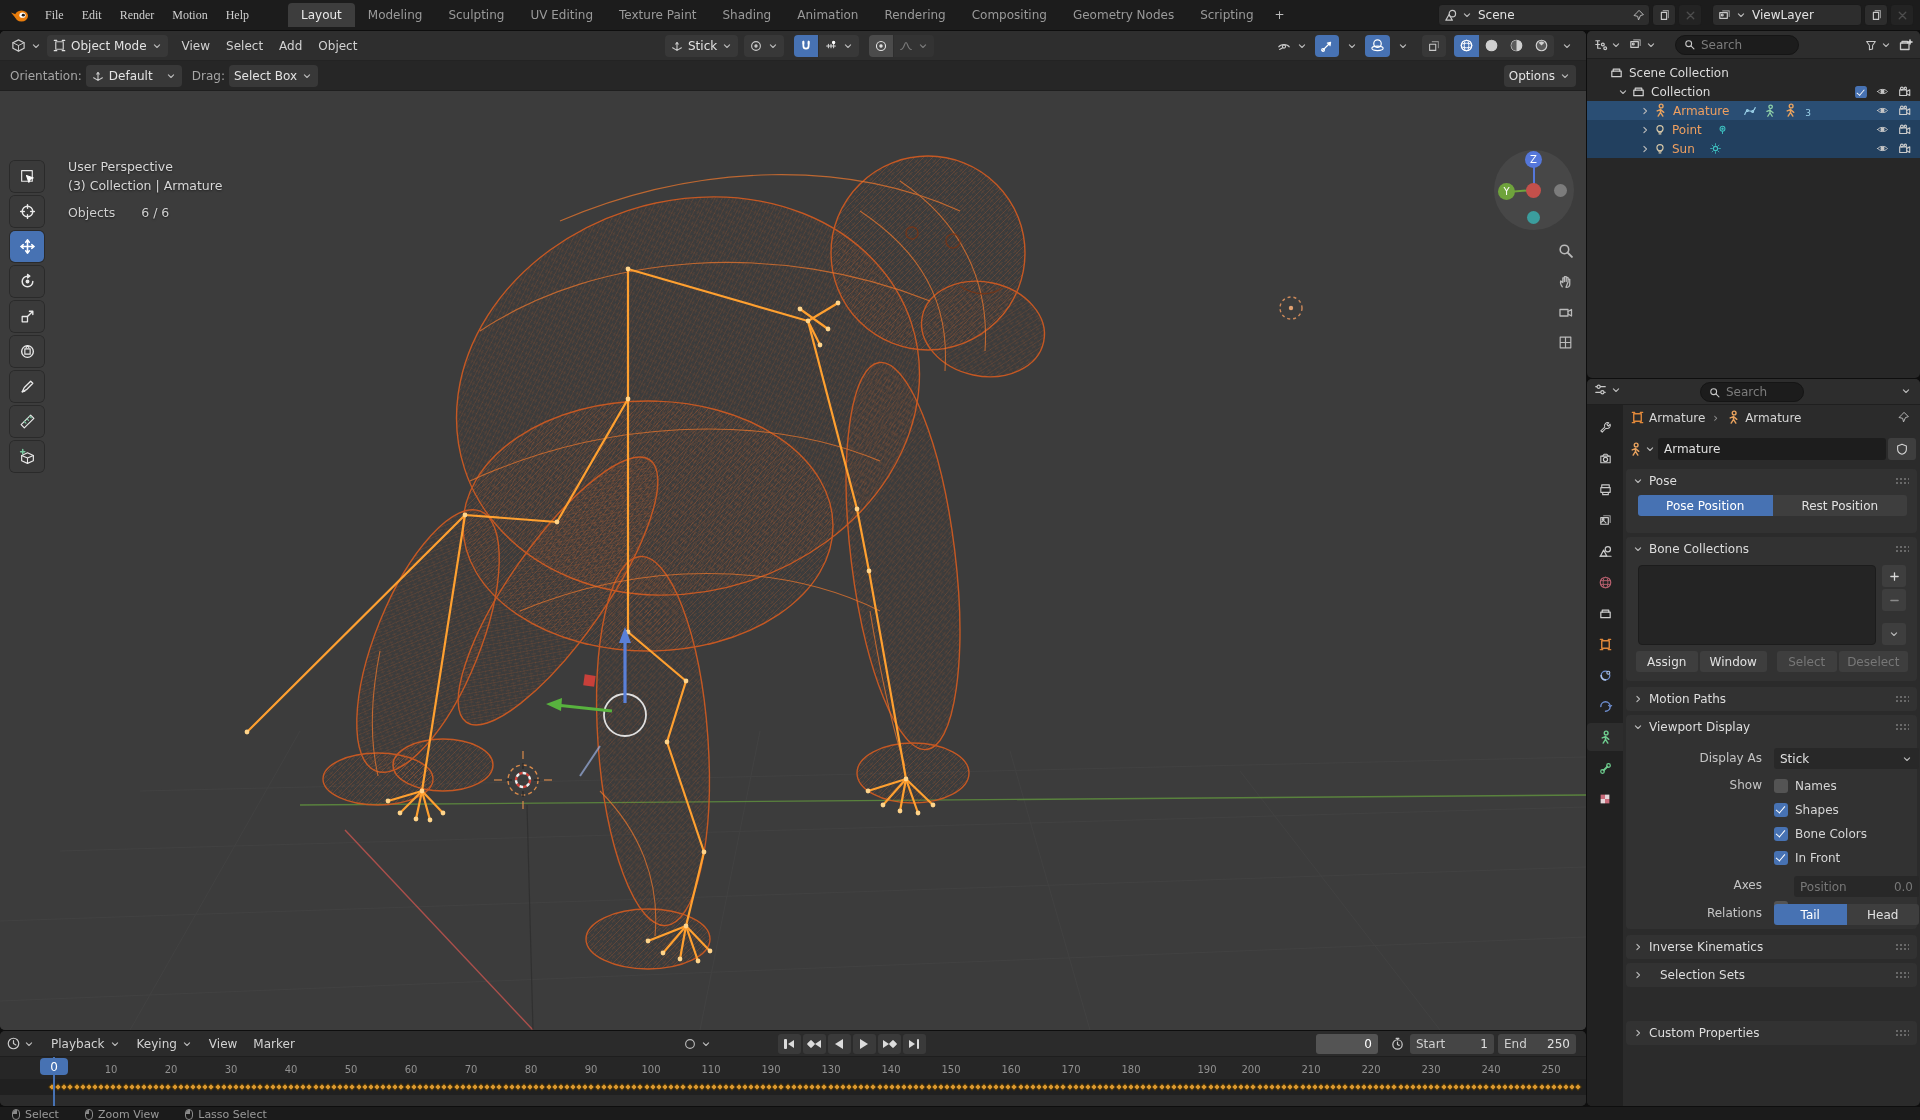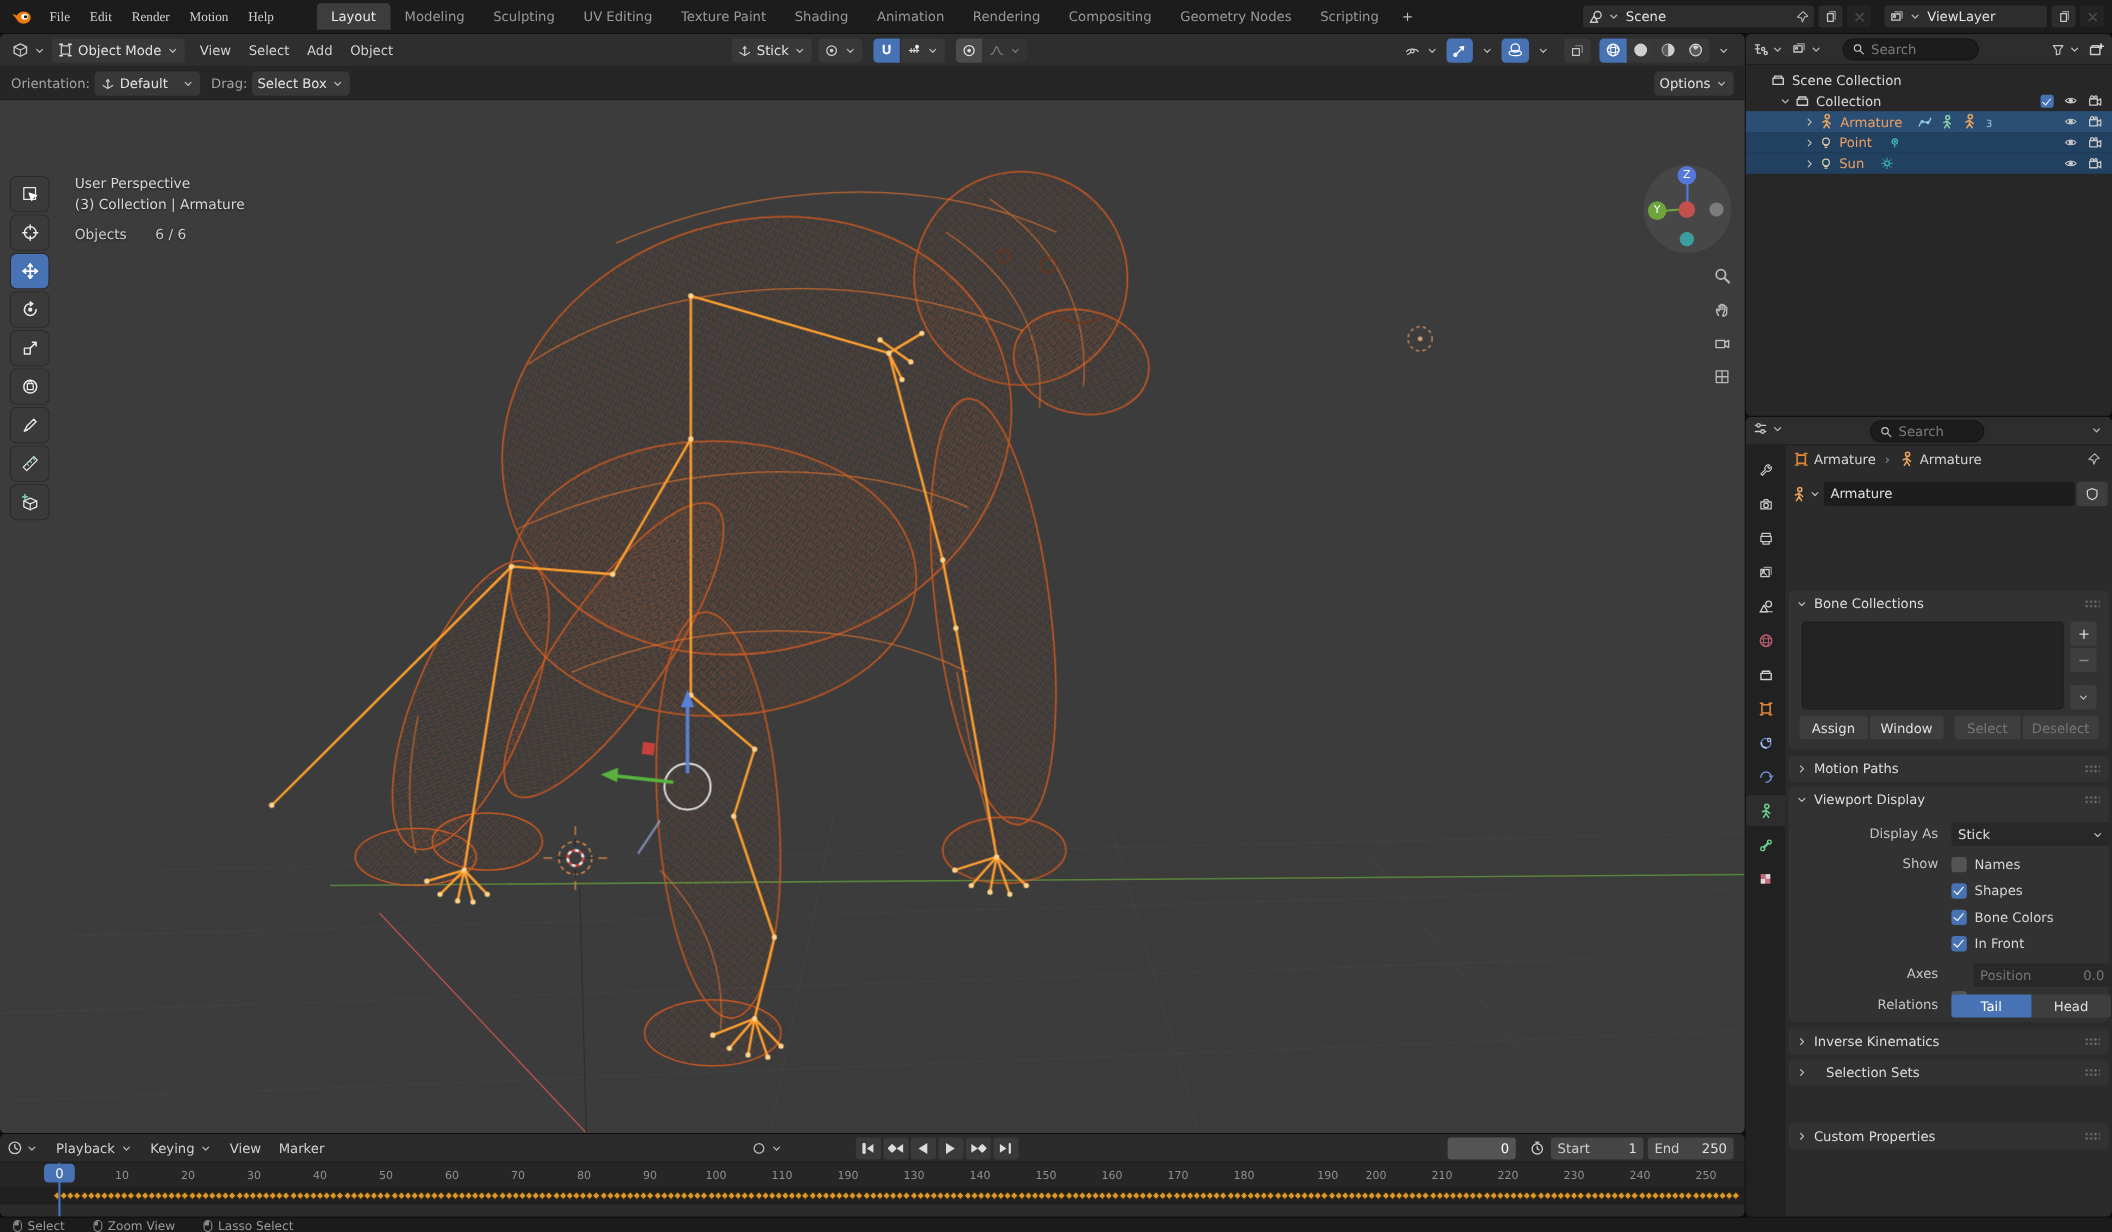--- a/index.html
+++ b/index.html
@@ -1184,20 +1184,39 @@
       </div>
       <div class="pbtn" style="width:28px;height:22px">
           <span>
             <svg class="ic" width="14" height="14" viewBox="0 0 16 16" fill="none">
               <path d="M8 2.5 L13 4.5 V8.5 C13 11.5 10.8 13 8 14 C5.2 13 3 11.5 3 8.5 V4.5 Z" stroke="#d0d0d0" stroke-width="1.3" fill="none" stroke-linecap="round" stroke-linejoin="round"></path>
             </svg>
           </span>
         </div>
     </div>
 
+    <div class="sect" style="top:64px;height:64px">
+      <div class="sect-head">
+        <span>
+            <svg class="ic" width="12" height="12" viewBox="0 0 16 16" fill="none">
+              <path d="M4.5 6.5 L8 10 L11.5 6.5" stroke="#b9b9b9" stroke-width="1.5" fill="none" stroke-linecap="round" stroke-linejoin="round"></path>
+            </svg>
+          </span>
+        <span style="margin-left:5px">Pose</span>
+        <span class="grip"></span>
+      </div>
+      <div class="row" style="padding:2px 10px 0 12px">
+        <div class="pbtn blue" style="flex:1;border-radius:3px 0 0 3px">
+            <span>Pose Position</span>
+          </div>
+        <div class="pbtn" style="flex:1;border-radius:0 3px 3px 0">
+            <span>Rest Position</span>
+          </div>
+      </div>
+    </div>
 
     <div class="sect" style="top:132px;height:144px">
       <div class="sect-head">
         <span>
             <svg class="ic" width="12" height="12" viewBox="0 0 16 16" fill="none">
               <path d="M4.5 6.5 L8 10 L11.5 6.5" stroke="#b9b9b9" stroke-width="1.5" fill="none" stroke-linecap="round" stroke-linejoin="round"></path>
             </svg>
           </span>
         <span style="margin-left:5px">Bone Collections</span>
         <span class="grip"></span>

